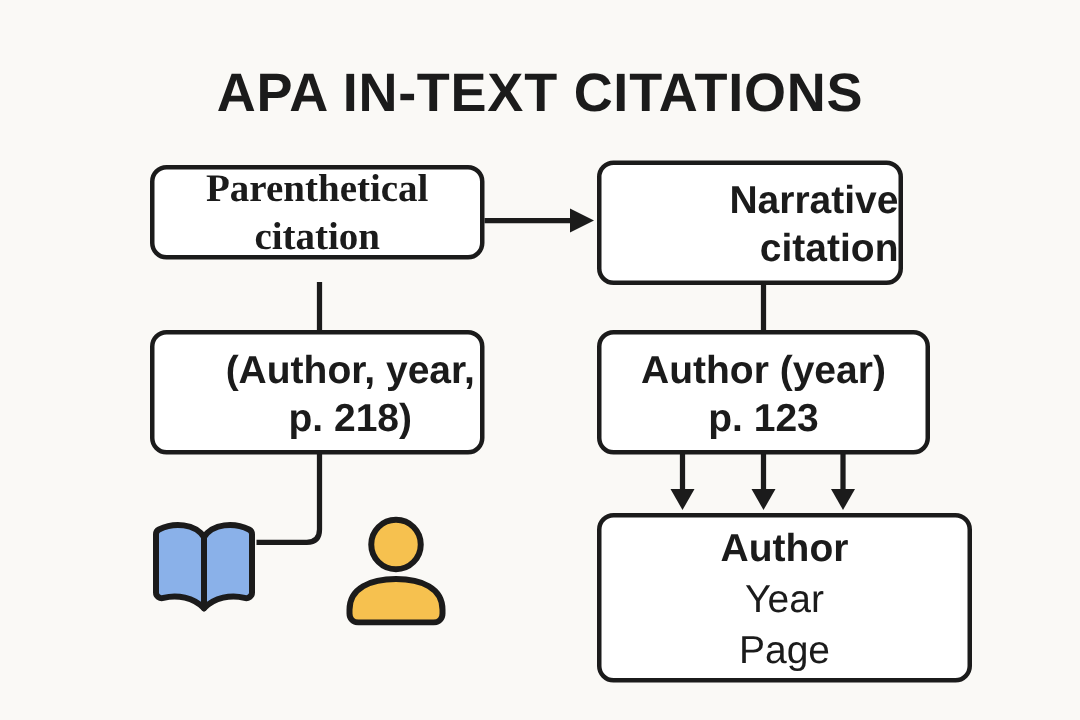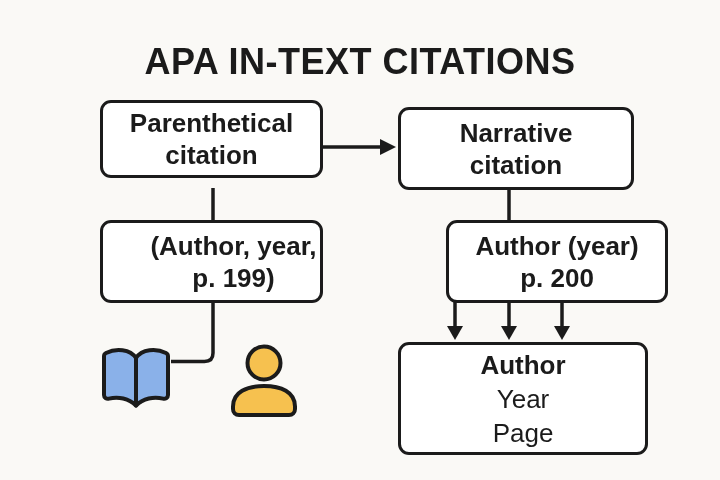--- a/index.html
+++ b/index.html
@@ -47,24 +47,24 @@
     justify-content: center;
     text-align: center;
     color: var(--ink, #1B1B1B);
     font-size: 26px;
     line-height: 32px;
   }
   .node .ln { display: block; }
   .node .b  { font-weight: bold; }
   .node .r  { font-weight: normal; }
 
-  .n-parenthetical { left: 100px; top: 100px; width: 223px; height: 78px; }
-  .n-narrative     { left: 398px; top: 107px; width: 236px; height: 83px; }
+  .n-parenthetical { left: 100px; top: 110px; width: 223px; height: 63px; font-family: Liberation Serif, serif; }
+  .n-narrative     { left: 398px; top: 107px; width: 204px; height: 83px; align-items: flex-end; }
   .n-paren-example { left: 100px; top: 220px; width: 223px; height: 83px; padding-left: 44px; }
-  .n-narr-example  { left: 398px; top: 220px; width: 222px; height: 83px; margin-left: 48px; }
+  .n-narr-example  { left: 398px; top: 220px; width: 222px; height: 83px; }
   .n-components    { left: 398px; top: 342px; width: 250px; height: 113px; line-height: 34px; }
 
   .icon { position: absolute; }
   .icon-book   { left: 98px;  top: 345px; width: 76px; height: 70px; }
   .icon-person { left: 228px; top: 343px; width: 72px; height: 74px; }
 
   .book-page {
     fill: var(--book-fill, #8AB1E9);
     stroke: var(--ink, #1B1B1B);
     stroke-width: 4;
@@ -107,26 +107,26 @@
     <span class="ln b">citation</span>
   </div>
 
   <div class="node n-narrative">
     <span class="ln b">Narrative</span>
     <span class="ln b">citation</span>
   </div>
 
   <div class="node n-paren-example">
     <span class="ln b">(Author, year,</span>
-    <span class="ln b">p. 199)</span>
+    <span class="ln b">p. 218)</span>
   </div>
 
   <div class="node n-narr-example">
     <span class="ln b">Author (year)</span>
-    <span class="ln b">p. 200</span>
+    <span class="ln b">p. 123</span>
   </div>
 
   <div class="node n-components">
     <span class="ln b">Author</span>
     <span class="ln r">Year</span>
     <span class="ln r">Page</span>
   </div>
 
   <svg class="icon icon-book" viewBox="0 0 76 70" xmlns="http://www.w3.org/2000/svg">
     <path class="book-page" d="M38,13 C32,4 18,3 8,8 C6.8,8.6 6,9.8 6,11.2 L6,50 C6,52.6 8.5,54.3 11,53.6 C20,51.2 31,53.3 38,60.5 Z"></path>

